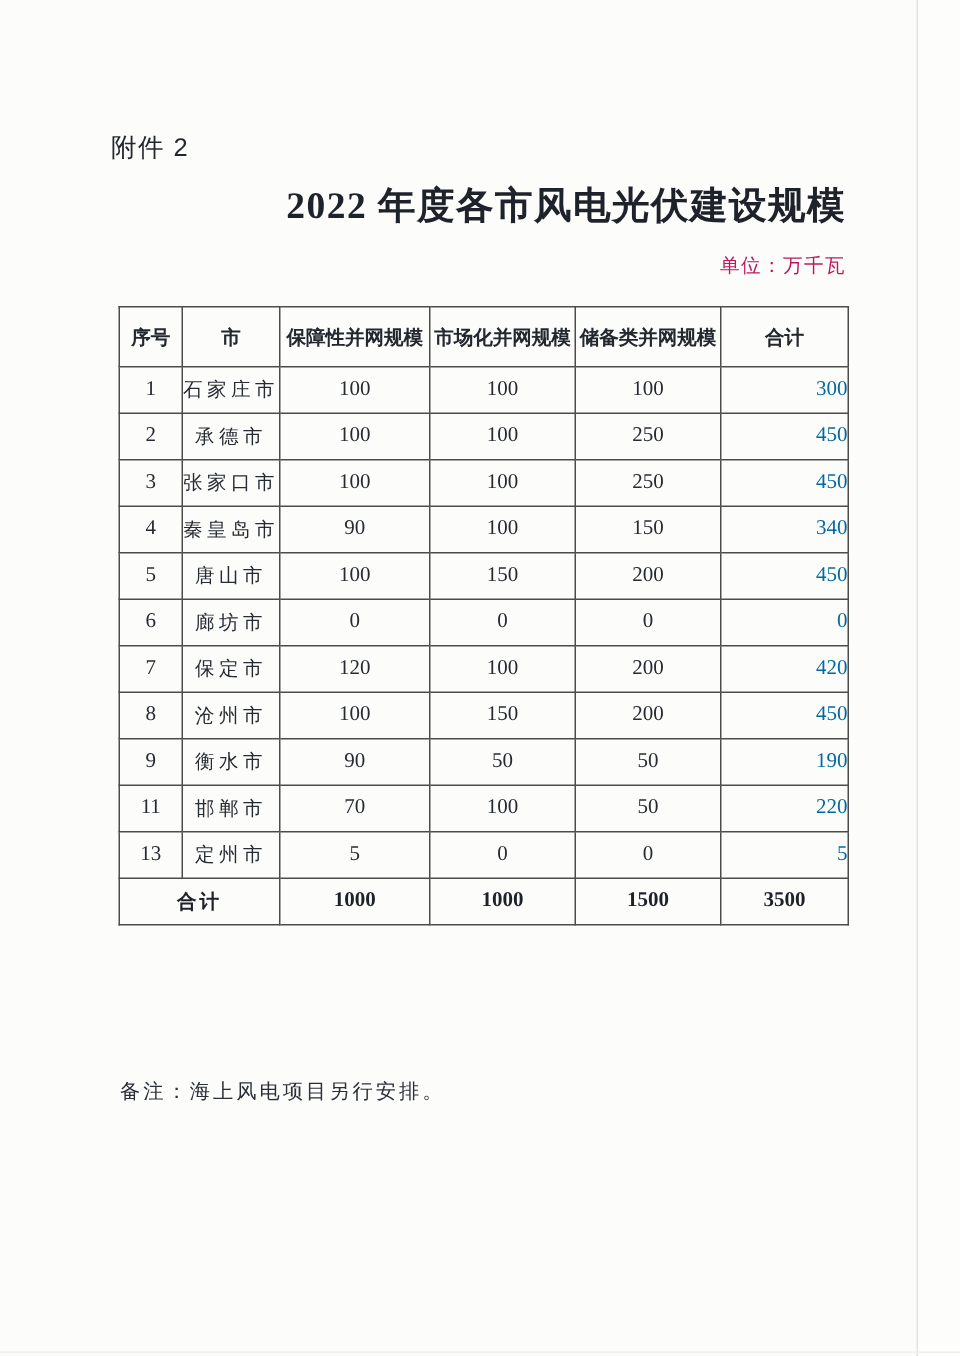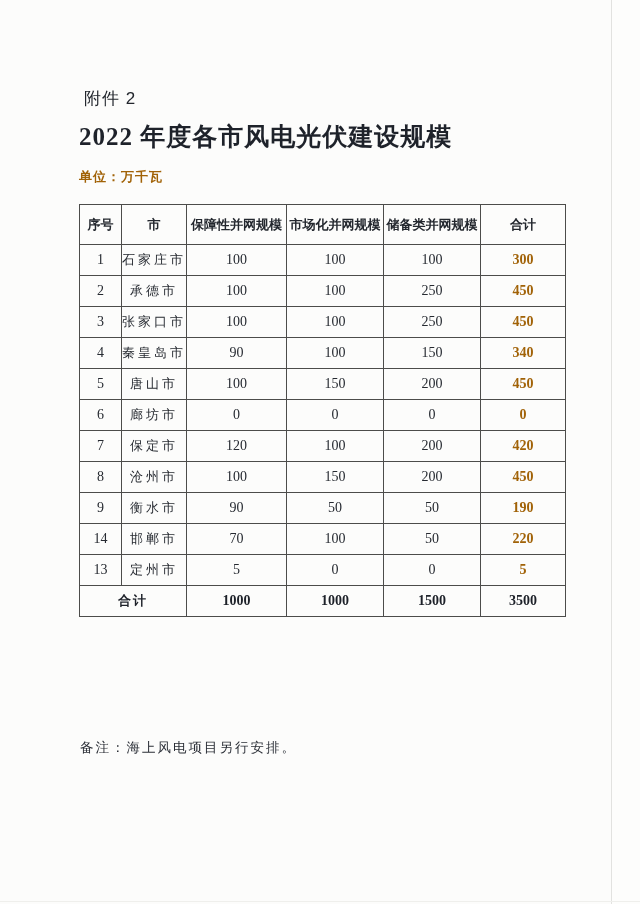--- a/index.html
+++ b/index.html
@@ -36,50 +36,50 @@
     position: absolute;
     left: 0;
     top: 901px;
     width: 640px;
     height: 1px;
     background: #efefec;
   }
 
   .attachment-label {
     position: absolute;
-    left: 84px;
+    left: 74px;
     top: 87px;
     font-family: "Liberation Sans", sans-serif;
     font-size: 17px;
     letter-spacing: 1px;
     color: #22262d;
   }
   .page-title {
     position: absolute;
     left: 79px;
     top: 120px;
     width: 485px;
-    text-align: left;
+    text-align: right;
     font-family: "Liberation Serif", serif;
     font-weight: bold;
     font-size: 25px;
     letter-spacing: 1px;
     color: #1e222a;
   }
   .unit-label {
     position: absolute;
     left: 79px;
     top: 168px;
     width: 485px;
-    text-align: left;
-    font-family: "Liberation Sans", sans-serif;
-    font-weight: bold;
+    text-align: right;
+    font-family: "Liberation Sans", sans-serif;
+    font-weight: normal;
     font-size: 13px;
     letter-spacing: 1px;
-    color: #a16207;
+    color: #be185d;
   }
 
   table.scale-table {
     position: absolute;
     left: 79px;
     top: 204px;
     width: 486px;
     border-collapse: collapse;
     table-layout: fixed;
   }
@@ -103,22 +103,23 @@
     height: 30px;
     font-family: "Liberation Serif", serif;
     font-size: 14px;
     color: #262a31;
   }
   table.scale-table tbody td.cell-city {
     font-size: 13px;
     letter-spacing: 3px;
   }
   table.scale-table tbody td.cell-total {
-    font-weight: bold;
-    color: #a16207;
+    font-weight: normal;
+    color: #0369a1;
+    text-align: right;
   }
   table.scale-table tfoot td {
     height: 30px;
     font-size: 14px;
     font-weight: bold;
     color: #1d2129;
   }
   table.scale-table tfoot td.total-label {
     font-family: "Liberation Sans", sans-serif;
     font-size: 13px;
@@ -126,21 +127,20 @@
   }
 
   .note-text {
     position: absolute;
     left: 80px;
     top: 719px;
     font-family: "Liberation Serif", serif;
     font-size: 13.5px;
     letter-spacing: 2px;
     color: #2a2e36;
-    margin-top: 20px;
   }
 </style>
 </head>
 <body>
 
 <div class="scan-right-band"></div>
 <div class="scan-edge-line"></div>
 <div class="scan-bottom-line"></div>
 
 <div class="attachment-label">附件 2</div>
@@ -235,21 +235,21 @@
       </tr>
       <tr>
         <td class="cell-no">9</td>
         <td class="cell-city">衡水市</td>
         <td class="cell-guaranteed">90</td>
         <td class="cell-market">50</td>
         <td class="cell-reserve">50</td>
         <td class="cell-total">190</td>
       </tr>
       <tr>
-        <td class="cell-no">14</td>
+        <td class="cell-no">11</td>
         <td class="cell-city">邯郸市</td>
         <td class="cell-guaranteed">70</td>
         <td class="cell-market">100</td>
         <td class="cell-reserve">50</td>
         <td class="cell-total">220</td>
       </tr>
       <tr>
         <td class="cell-no">13</td>
         <td class="cell-city">定州市</td>
         <td class="cell-guaranteed">5</td>

